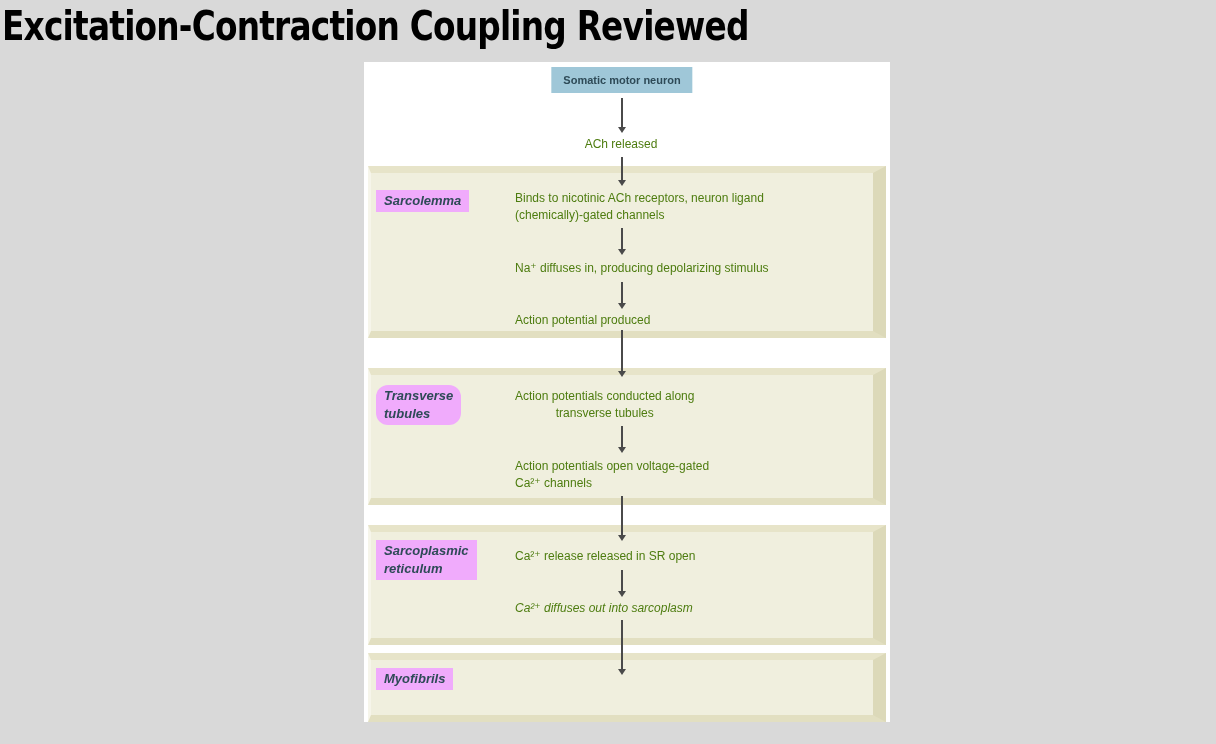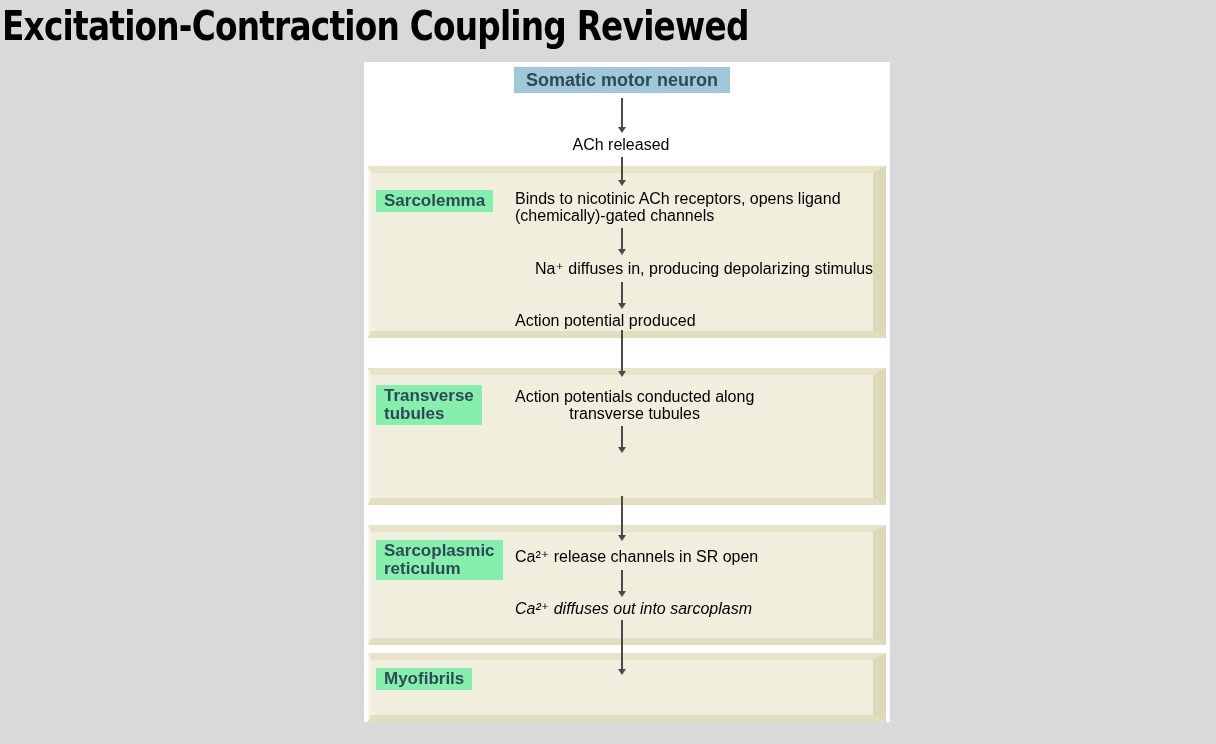--- a/index.html
+++ b/index.html
@@ -50,52 +50,53 @@
     background: #f0efde;
     border-top: 7px solid #e7e4c9;
     border-right: 13px solid #dcd9b9;
     border-bottom: 7px solid #e2dfc1;
     border-left: 3px solid #f6f5ea;
   }
   
   .plabel {
     position: absolute;
     left: 12px;
-    background: #86efac;
+    background: #f0abfc;
     color: #2e4a57;
     font-weight: bold;
-    font-size: 17px;
+    font-size: 13px;
     line-height: 18px;
     padding: 2px 8px;
     white-space: pre-line;
+    font-style: italic;
   }
   
   .step {
     position: absolute;
     left: 151px;
-    color: #000000;
-    font-size: 16px;
+    color: #4d7c0f;
+    font-size: 12px;
     line-height: 17px;
     white-space: pre-line;
   }
   .step.centered {
     left: 0;
     width: 514px;
     text-align: center;
   }
   
   .startbox {
     position: absolute;
     top: 5px;
     left: 258px;
     transform: translateX(-50%);
     background: #9fc7d8;
     color: #2e4a57;
     font-weight: bold;
-    font-size: 18px;
+    font-size: 11px;
     line-height: 16px;
     padding: 5px 12px;
     white-space: nowrap;
   }
   
   .arrow {
     position: absolute;
     left: 258px;
     width: 2px;
     margin-left: -1px;
@@ -127,38 +128,40 @@
     <div class="panel" style="top:306px;height:137px;"></div>
     <div class="panel" style="top:463px;height:120px;"></div>
     <div class="panel" style="top:591px;height:69px;"></div>
 
     <div class="startbox">Somatic motor neuron</div>
     <div class="arrow" style="top:36px;height:30px;"></div>
     <div class="step centered" style="top:74px;">ACh released</div>
     <div class="arrow" style="top:95px;height:24px;"></div>
 
     <div class="plabel" style="top:128px;">Sarcolemma</div>
-    <div class="step" style="top:128px;">Binds to nicotinic ACh receptors, opens ligand
+    <div class="step" style="top:128px;">Binds to nicotinic ACh receptors, neuron ligand
 (chemically)-gated channels</div>
     <div class="arrow" style="top:166px;height:22px;"></div>
-    <div class="step" style="top:198px;margin-left:20px;">Na⁺ diffuses in, producing depolarizing stimulus</div>
+    <div class="step" style="top:198px;">Na⁺ diffuses in, producing depolarizing stimulus</div>
     <div class="arrow" style="top:220px;height:22px;"></div>
     <div class="step" style="top:250px;">Action potential produced</div>
     <div class="arrow" style="top:268px;height:42px;"></div>
 
-    <div class="plabel" style="top:323px;">Transverse
+    <div class="plabel" style="top:323px;border-radius:12px;">Transverse
 tubules</div>
     <div class="step" style="top:326px;text-align:center;">Action potentials conducted along
 transverse tubules</div>
     <div class="arrow" style="top:364px;height:22px;"></div>
+    <div class="step" style="top:396px;">Action potentials open voltage-gated
+Ca²⁺ channels</div>
     <div class="arrow" style="top:434px;height:40px;"></div>
 
     <div class="plabel" style="top:478px;">Sarcoplasmic
 reticulum</div>
-    <div class="step" style="top:486px;">Ca²⁺ release channels in SR open</div>
+    <div class="step" style="top:486px;">Ca²⁺ release released in SR open</div>
     <div class="arrow" style="top:508px;height:22px;"></div>
     <div class="step" style="top:538px;font-style:italic;">Ca²⁺ diffuses out into sarcoplasm</div>
     <div class="arrow" style="top:558px;height:50px;"></div>
 
     <div class="plabel" style="top:606px;text-align:right;">Myofibrils</div>
 
   </div>
 </div>
 
 </body></html>

